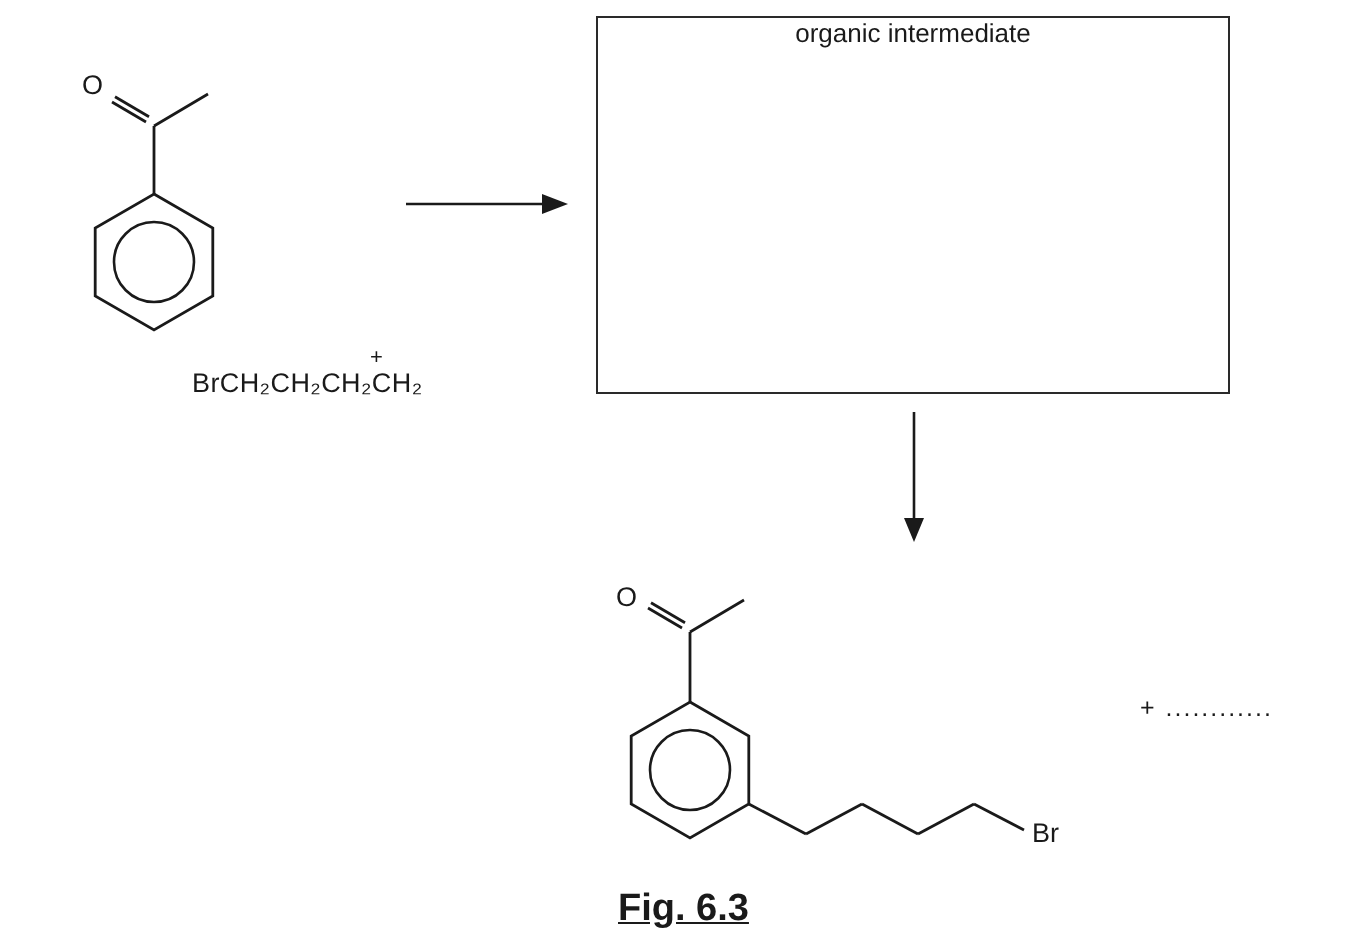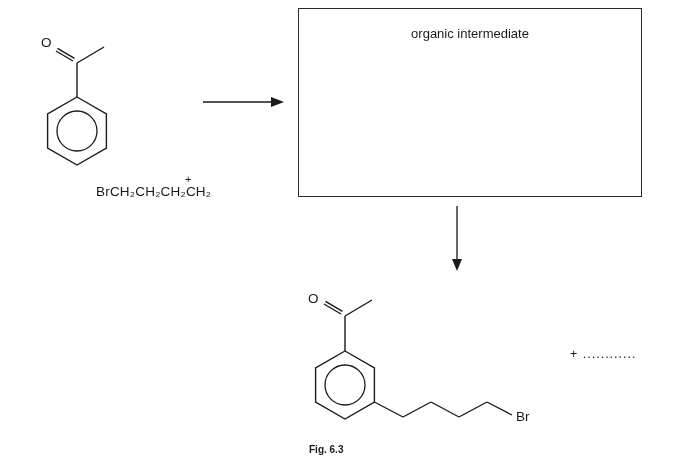--- a/index.html
+++ b/index.html
@@ -8,38 +8,38 @@
     position:relative; width:675px; height:468px;
     background:#ffffff; color:#1a1a1a; overflow:hidden;
   }
   .scheme-svg { position:absolute; left:0; top:0; width:675px; height:468px; }
   .scheme-svg line, .scheme-svg polygon.hex { stroke:#1a1a1a; stroke-width:1.4; fill:none; }
   .scheme-svg circle { stroke:#1a1a1a; stroke-width:1.3; fill:none; }
   .scheme-svg .arrow-line { stroke:#1a1a1a; stroke-width:1.3; }
   .scheme-svg .arrow-head { fill:#1a1a1a; stroke:none; }
   .scheme-svg text { font-family:"Liberation Sans", sans-serif; font-size:13.5px; fill:#1a1a1a; }
   .box {
-    position:absolute; left:298px; top:8px; width:344px; height:189px;
+    position:absolute; left:298px; top:8px; width:317px; height:189px;
     border:1.4px solid #2a2a2a; background:#ffffff;
-    text-align:center; padding-top:17px; font-size:13px;
+    text-align:center; padding-top:0; font-size:13px;
   }
   .formula {
     position:absolute; left:96px; top:184px;
     font-size:13.5px; letter-spacing:0.2px; white-space:nowrap;
   }
   .charge {
     position:absolute; left:89px; top:-11px; font-size:11px;
   }
   .plus-dots {
     position:absolute; left:570px; top:347px;
     font-size:12.5px; letter-spacing:1px; white-space:nowrap;
   }
   .caption {
     position:absolute; left:309px; top:444px;
-    font-size:10px; font-weight:bold;
+    font-size:19px; font-weight:bold;text-decoration:underline;
   }
 </style>
 </head>
 <body>
 
 <div class="canvas">
 
   <svg class="scheme-svg" viewBox="0 0 675 468">
 
     <g>

